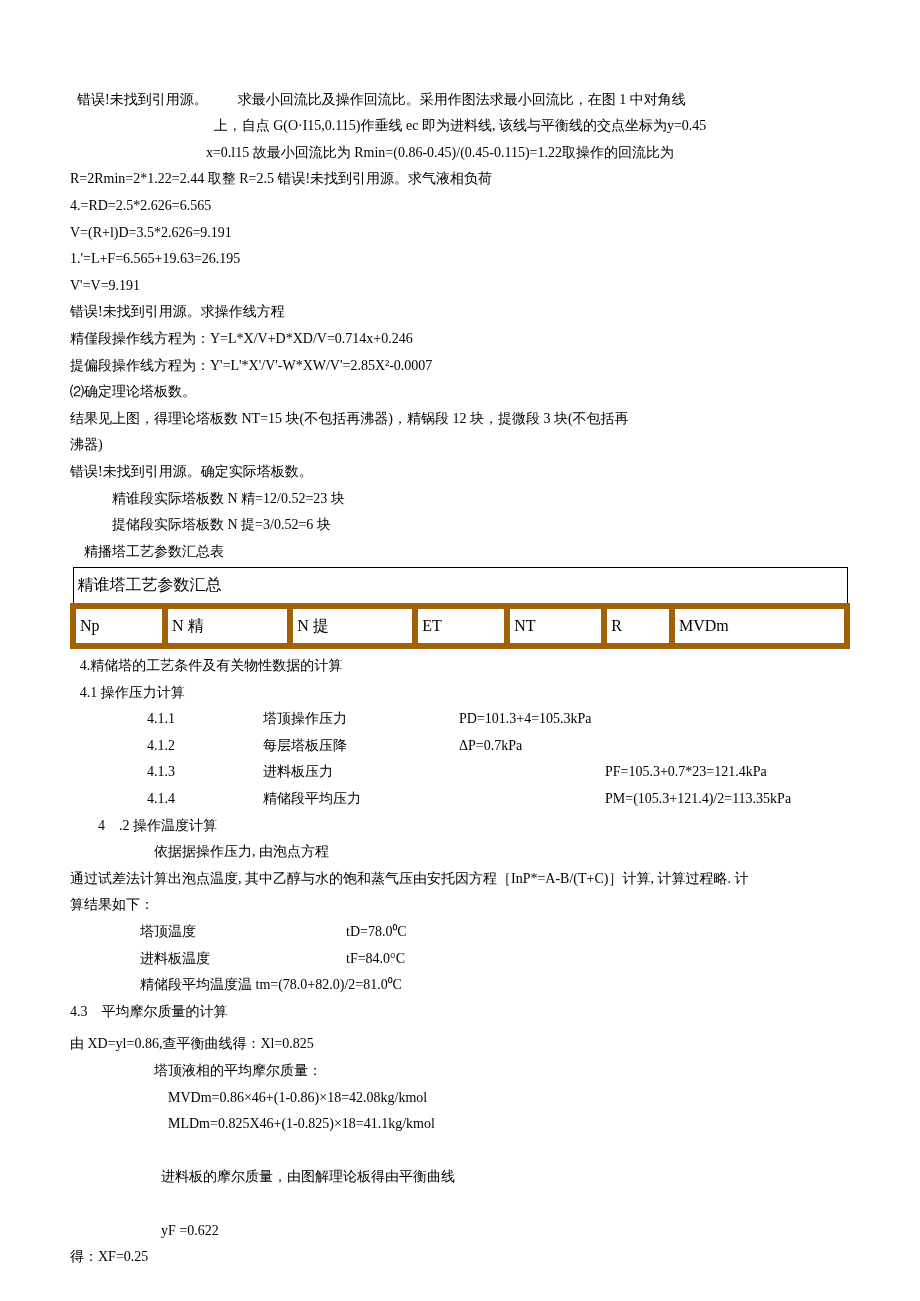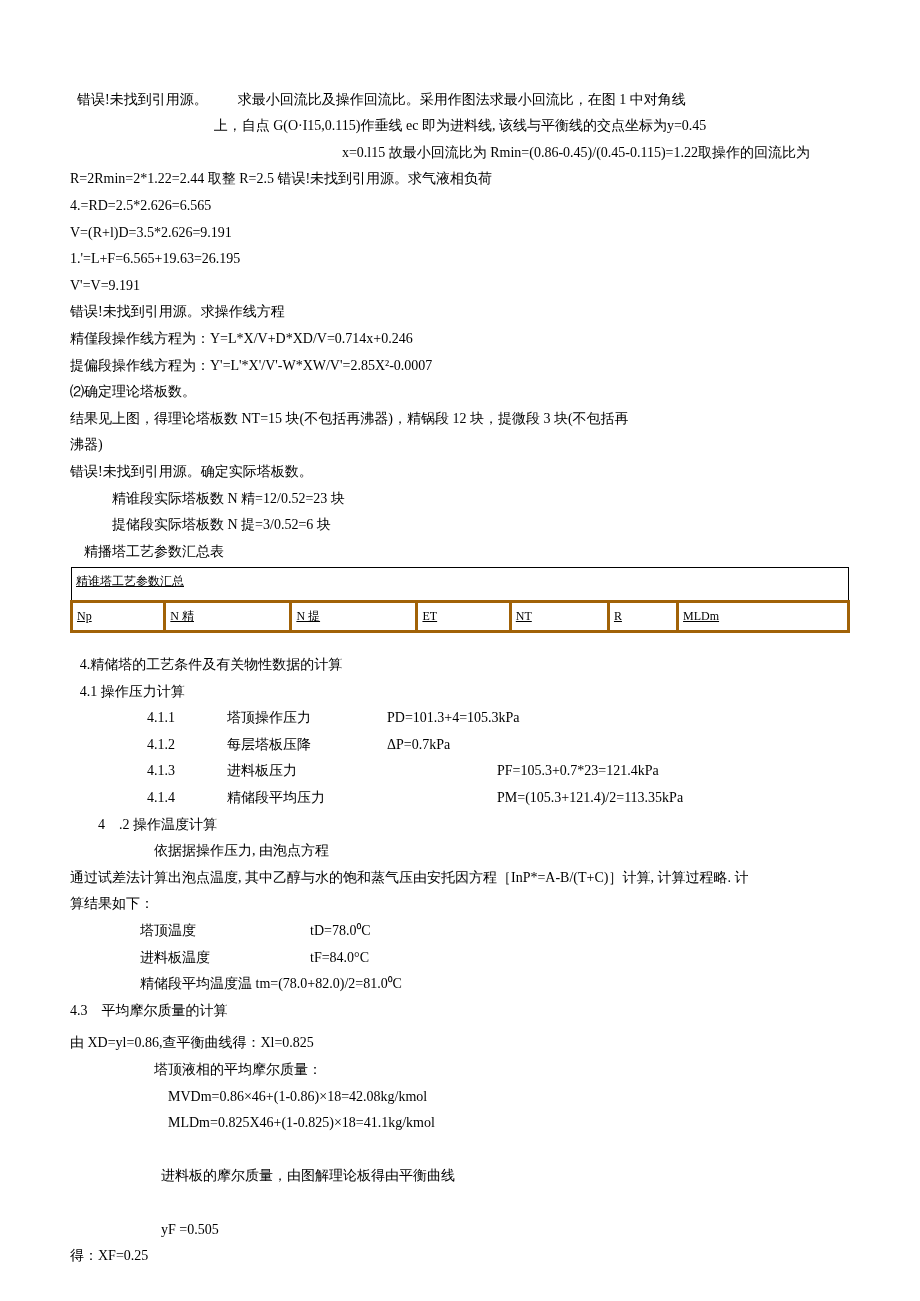--- a/index.html
+++ b/index.html
@@ -13,50 +13,49 @@
     color: #000;
     background: #fff;
   }
   .line { white-space: pre-wrap; }
   .span-gap { display: inline-block; }
   .indent1 { padding-left: 3em; }
   .indent2 { padding-left: 5.5em; }
   table.tbl {
     border-collapse: collapse;
     width: 100%;
-    font-size: 12px;
+    font-size: 16px;
     margin-top: 2px;
-    text-decoration: underline;
   }
   table.tbl td {
-    border: 3px solid #a16207;
+    border: 6px solid #a16207;
     padding: 2px 4px;
     text-align: left;
     vertical-align: top;
   }
   table.tbl .title-row td {
     border: 1px solid #000;
     height: 28px;
   }
-  .row-flex { display: flex; }
+  .row-flex { display: flex; gap: 36px; }
   .col-label { width: 80px; }
   .col-text { width: 160px; }
   .no-wrap { white-space: nowrap; }
 </style>
 </head>
 <body>
 
 <div class="line">
   <span>错误!未找到引用源。</span><span class="span-gap" style="width:30px"></span><span>求最小回流比及操作回流比。采用作图法求最小回流比，在图 1 中对角线</span>
 </div>
 <div class="line" style="display:flex;justify-content:center">
   <span>上，自点 G(O·I15,0.115)作垂线 ec 即为进料线, 该线与平衡线的交点坐标为</span>
   <span>y=0.45</span>
 </div>
-<div class="line" style="display:flex;justify-content:flex-end">
+<div class="line" style="display:flex;justify-content:center">
   <span>x=0.l15 故最小回流比为 Rmin=(0.86-0.45)/(0.45-0.115)=1.22</span>
   <span style="margin-right:40px">取操作的回流比为</span>
 </div>
 <div class="line">R=2Rmin=2*1.22=2.44 取整 R=2.5 错误!未找到引用源。求气液相负荷</div>
 <div class="line">4.=RD=2.5*2.626=6.565</div>
 <div class="line">V=(R+l)D=3.5*2.626=9.191</div>
 <div class="line">1.'=L+F=6.565+19.63=26.195</div>
 <div class="line">V'=V=9.191</div>
 <div class="line">错误!未找到引用源。求操作线方程</div>
 <div class="line">精僅段操作线方程为：Y=L*X/V+D*XD/V=0.714x+0.246</div>
@@ -74,26 +73,26 @@
       <tr class="title-row">
     <td colspan="7">精谁塔工艺参数汇总</td>
   </tr>
   <tr>
     <td>Np</td>
     <td>N 精</td>
     <td>N 提</td>
     <td>ET</td>
     <td>NT</td>
     <td>R</td>
-    <td>MLDm</td>
+    <td>MVDm</td>
   </tr>
 </tbody>
   </table>
 
-<div class="line" style="padding-left:0.7em;margin-top:19px">4.精储塔的工艺条件及有关物性数据的计算</div>
+<div class="line" style="padding-left:0.7em;margin-top:4px">4.精储塔的工艺条件及有关物性数据的计算</div>
 <div class="line" style="padding-left:0.7em">4.1 操作压力计算</div>
 
 <div class="row-flex indent2">
   <div class="col-label no-wrap">4.1.1</div>
   <div class="col-text no-wrap">塔顶操作压力</div>
   <div>PD=101.3+4=105.3kPa</div>
 </div>
 <div class="row-flex indent2">
   <div class="col-label no-wrap">4.1.2</div>
   <div class="col-text no-wrap">每层塔板压降</div>
@@ -129,15 +128,15 @@
 
 <div class="line">4.3    平均摩尔质量的计算</div>
 <div style="height:6px"></div>
 <div class="line">由 XD=yl=0.86,查平衡曲线得：Xl=0.825</div>
 <div class="line" style="padding-left:6em">塔顶液相的平均摩尔质量：</div>
 <div class="line" style="padding-left:7em">MVDm=0.86×46+(1-0.86)×18=42.08kg/kmol</div>
 <div class="line" style="padding-left:7em">MLDm=0.825X46+(1-0.825)×18=41.1kg/kmol</div>
 <div class="line" style="padding-left:6em">
   <span>进料板的摩尔质量，由图解理论板得由平衡曲线</span>
   <span class="span-gap" style="width:40px"></span>
-  <span>yF =0.505</span>
+  <span>yF =0.622</span>
 </div>
 <div class="line">得：XF=0.25</div>
 
 </body></html>

